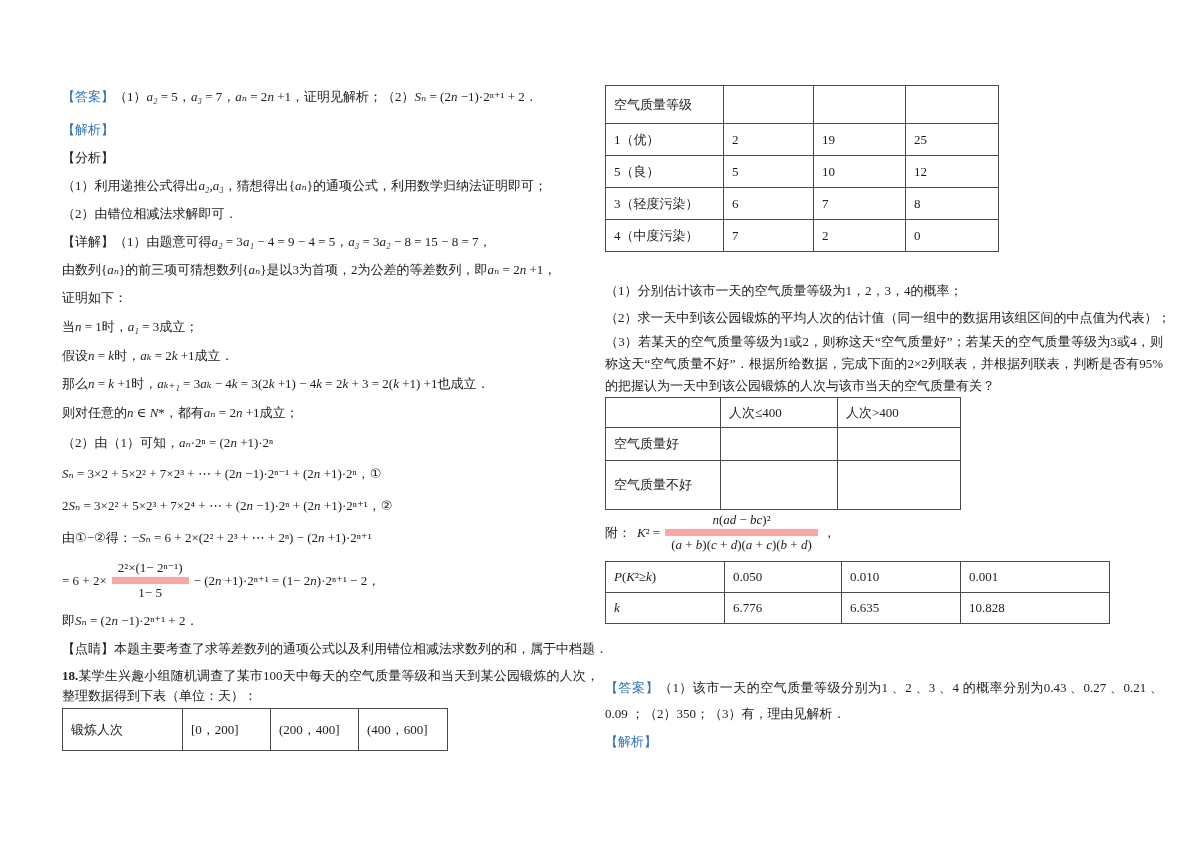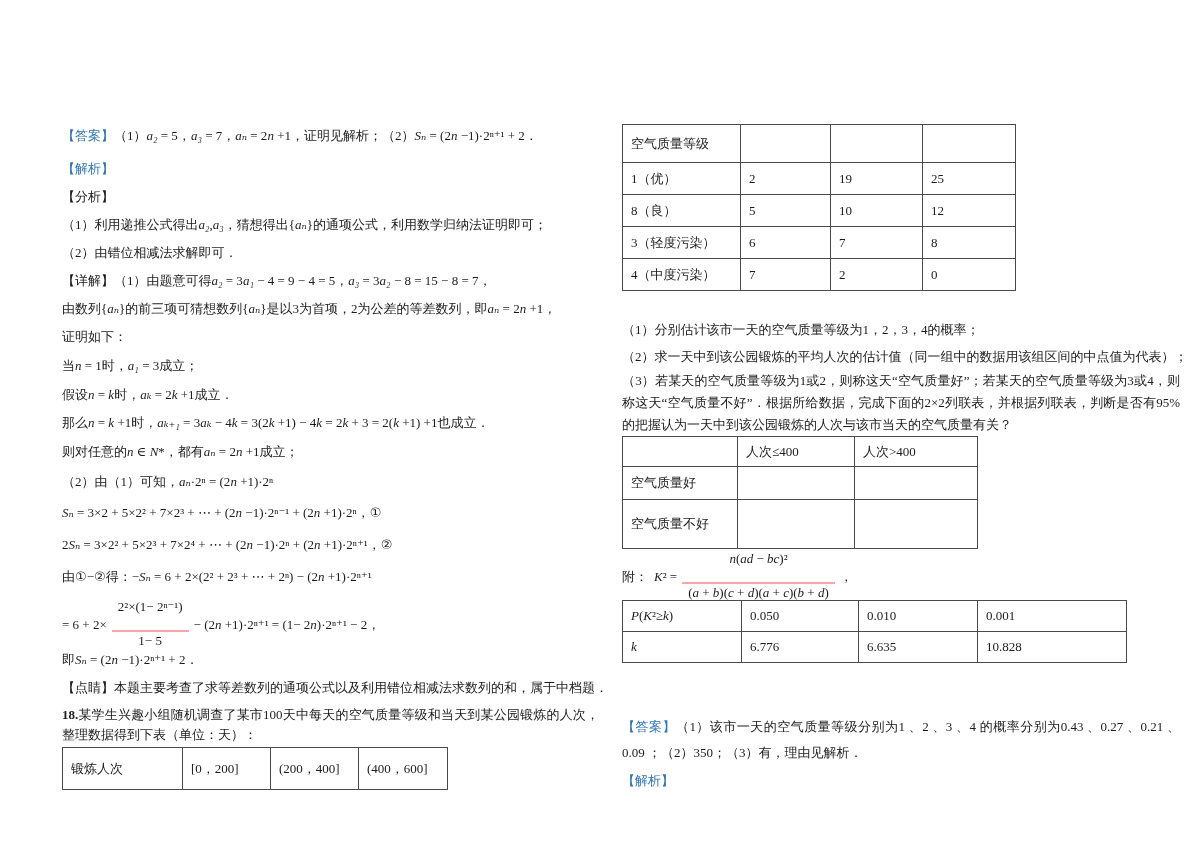--- a/index.html
+++ b/index.html
@@ -2,31 +2,31 @@
 <html><head>
 <meta charset="utf-8">
 <style>
   * { margin:0; padding:0; box-sizing:border-box; }
   html,body { background:#ffffff; }
   #page {
     position:relative; width:1200px; height:848px; background:#ffffff;
     font-family:"Liberation Serif","DejaVu Serif","DejaVu Sans",serif;
     font-size:13px; color:#1c1c1c; overflow:hidden;
   }
-  .col { position:absolute;margin-top:39px; }
+  .col { position:absolute; }
   #col-left  { left:62px;  top:88px; width:537px;  height:720px; }
-  #col-right { left:622px; top:85px; width:558px;  height:740px; }
+  #col-right { left:605px; top:85px; width:558px;  height:740px; }
   .ln { position:absolute; left:0; white-space:nowrap; line-height:17px; }
   .wrap { white-space:normal; text-align:justify; }
   .blue { color:#2e74b5; }
   .bold { font-weight:bold; }
   i { font-style:italic; }
   .mid { vertical-align:middle; }
   .frac { display:inline-block; vertical-align:middle; text-align:center; margin:0 5px; line-height:16px; }
-  .frac .num { display:block; border-bottom:2px solid #fca5a5; padding:0 6px 15px; }
+  .frac .num { display:block; border-bottom:7px solid #fca5a5; padding:0 6px 1px; }
   .frac .den { display:block; padding:1px 6px 0; }
   table.doc { border-collapse:collapse; table-layout:fixed; position:absolute; left:0; }
   table.doc td { border:1px solid #4a4a4a; vertical-align:middle; padding:2px 8px; overflow:hidden; }
 </style>
 </head>
 <body>
 
 <div id="page">
 
   <div id="col-left" class="col">
@@ -85,21 +85,21 @@
         <td></td>
         <td></td>
       </tr>
       <tr style="height:32px">
         <td>1（优）</td>
         <td>2</td>
         <td>19</td>
         <td>25</td>
       </tr>
       <tr style="height:32px">
-        <td>8（良）</td>
+        <td>5（良）</td>
         <td>5</td>
         <td>10</td>
         <td>12</td>
       </tr>
       <tr style="height:32px">
         <td>3（轻度污染）</td>
         <td>6</td>
         <td>7</td>
         <td>8</td>
       </tr>

